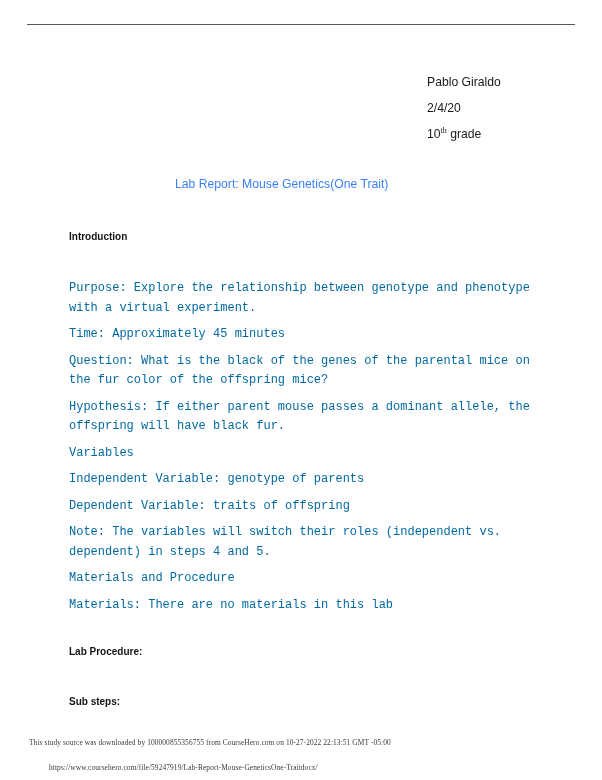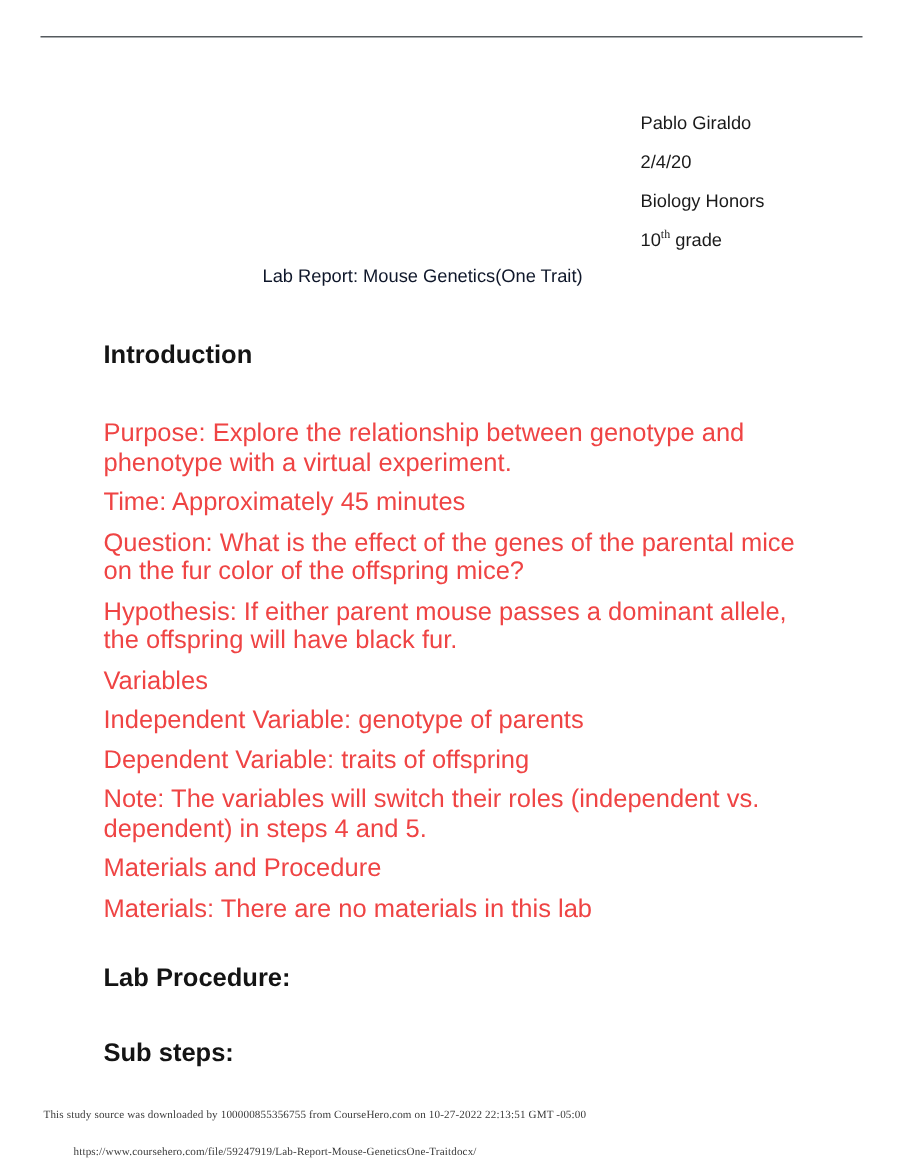--- a/index.html
+++ b/index.html
@@ -55,44 +55,45 @@
   }
   .grade-line .grade-num { }
 
   
   .doc-title {
     position: absolute;
     left: 175px;
     top: 175px;
     font-size: 12.2px;
     line-height: 18px;
-    color: #0f172a;
+    color: #3b82f6;
     white-space: nowrap;
   }
 
   
   .content {
     position: absolute;
     left: 69px;
     top: 228px;
     width: 465px;
   }
 
   .h-bold {
-    font-size: 17px;
+    font-size: 10px;
     font-weight: bold;
     line-height: 18px;
     color: #141414;
     margin: 0;
   }
   .para {
-    font-size: 17px;
+    font-size: 12px;
     line-height: 19.5px;
-    color: #ef4444;
+    color: #0369a1;
     margin: 0;
+    font-family: Liberation Mono, monospace;
   }
 
   .sp-intro-after { height: 33px; }
   .sp-para { height: 7px; }
   .sp-before-labproc { height: 28px; }
   .sp-before-substeps { height: 32px; }
 
   
   .footer-note {
     position: absolute;
@@ -122,39 +123,38 @@
 </head>
 <body>
 
 <div class="page">
 
   <div class="top-rule"></div>
 
   <div class="header-block">
     <div class="header-line">Pablo Giraldo</div>
     <div class="header-line">2/4/20</div>
-    <div class="header-line">Biology Honors</div>
     <div class="header-line grade-line"><span class="grade-num">10</span><sup>th</sup><span> grade</span></div>
   </div>
 
   <div class="doc-title">Lab Report: Mouse Genetics(One Trait)</div>
 
   <div class="content">
 
     <p class="h-bold">Introduction</p>
 
     <div class="sp-intro-after"></div>
 
     <p class="para">Purpose: Explore the relationship between genotype and phenotype with a virtual experiment.</p>
     <div class="sp-para"></div>
 
     <p class="para">Time: Approximately 45 minutes</p>
     <div class="sp-para"></div>
 
-    <p class="para">Question: What is the effect of the genes of the parental mice on the fur color of the offspring mice?</p>
+    <p class="para">Question: What is the black of the genes of the parental mice on the fur color of the offspring mice?</p>
     <div class="sp-para"></div>
 
     <p class="para">Hypothesis: If either parent mouse passes a dominant allele, the offspring will have black fur.</p>
     <div class="sp-para"></div>
 
     <p class="para">Variables</p>
     <div class="sp-para"></div>
 
     <p class="para">Independent Variable: genotype of parents</p>
     <div class="sp-para"></div>

